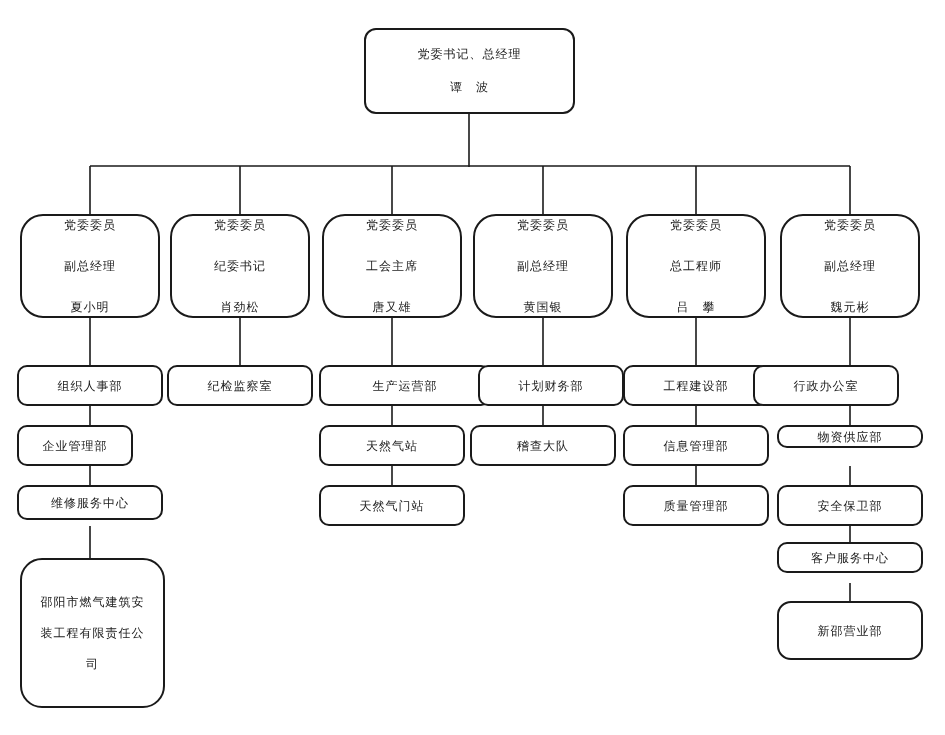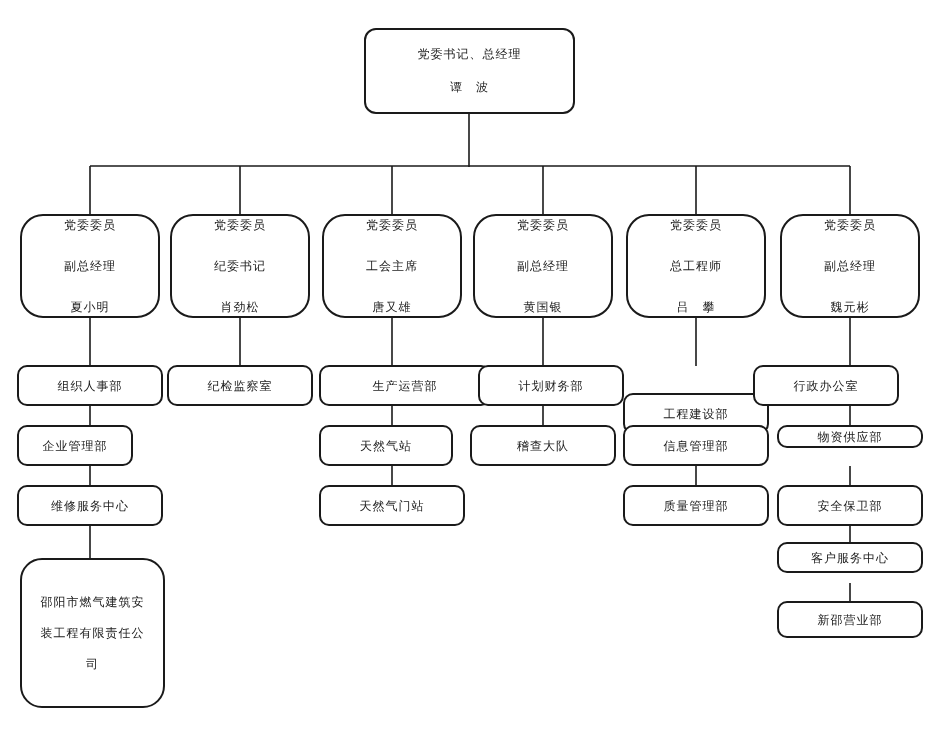--- a/index.html
+++ b/index.html
@@ -96,35 +96,35 @@
 黄国银</div>
   <div class="node leader" style="left:626px; top:214px; width:140px; height:104px;">党委委员
 总工程师
 吕　攀</div>
   <div class="node leader" style="left:780px; top:214px; width:140px; height:104px;">党委委员
 副总经理
 魏元彬</div>
 
   <div class="node dept" style="left:17px; top:365px; width:146px; height:41px;">组织人事部</div>
   <div class="node dept" style="left:17px; top:425px; width:116px; height:41px;">企业管理部</div>
-  <div class="node dept" style="left:17px; top:485px; width:146px; height:41px;">维修服务中心</div>
+  <div class="node dept" style="left:17px; top:485px; width:146px; height:35px;">维修服务中心</div>
   <div class="node company" style="left:20px; top:558px; width:145px; height:150px;">邵阳市燃气建筑安装工程有限责任公司</div>
 
   <div class="node dept" style="left:167px; top:365px; width:146px; height:41px;text-align:right;">纪检监察室</div>
 
   <div class="node dept" style="left:319px; top:365px; width:172px; height:41px;">生产运营部</div>
-  <div class="node dept" style="left:319px; top:425px; width:134px; height:41px;">天然气站</div>
+  <div class="node dept" style="left:319px; top:425px; width:146px; height:41px;">天然气站</div>
   <div class="node dept" style="left:319px; top:485px; width:146px; height:41px;">天然气门站</div>
 
   <div class="node dept" style="left:470px; top:365px; width:146px; height:41px;margin-left:8px;">计划财务部</div>
   <div class="node dept" style="left:470px; top:425px; width:146px; height:41px;">稽查大队</div>
 
-  <div class="node dept" style="left:623px; top:365px; width:146px; height:41px;margin-top:28px;">工程建设部</div>
+  <div class="node dept" style="left:623px; top:365px; width:146px; height:41px;">工程建设部</div>
   <div class="node dept" style="left:623px; top:425px; width:146px; height:41px;">信息管理部</div>
   <div class="node dept" style="left:623px; top:485px; width:146px; height:41px;">质量管理部</div>
 
   <div class="node dept" style="left:753px; top:365px; width:146px; height:41px;">行政办公室</div>
   <div class="node dept" style="left:777px; top:425px; width:146px; height:23px;">物资供应部</div>
   <div class="node dept" style="left:777px; top:485px; width:146px; height:41px;">安全保卫部</div>
   <div class="node dept" style="left:777px; top:542px; width:146px; height:31px;">客户服务中心</div>
-  <div class="node dept" style="left:777px; top:601px; width:146px; height:37px;">新邵营业部</div>
+  <div class="node dept" style="left:777px; top:601px; width:146px; height:59px;border-radius:14px;">新邵营业部</div>
 
 </div>
 
 </body></html>

